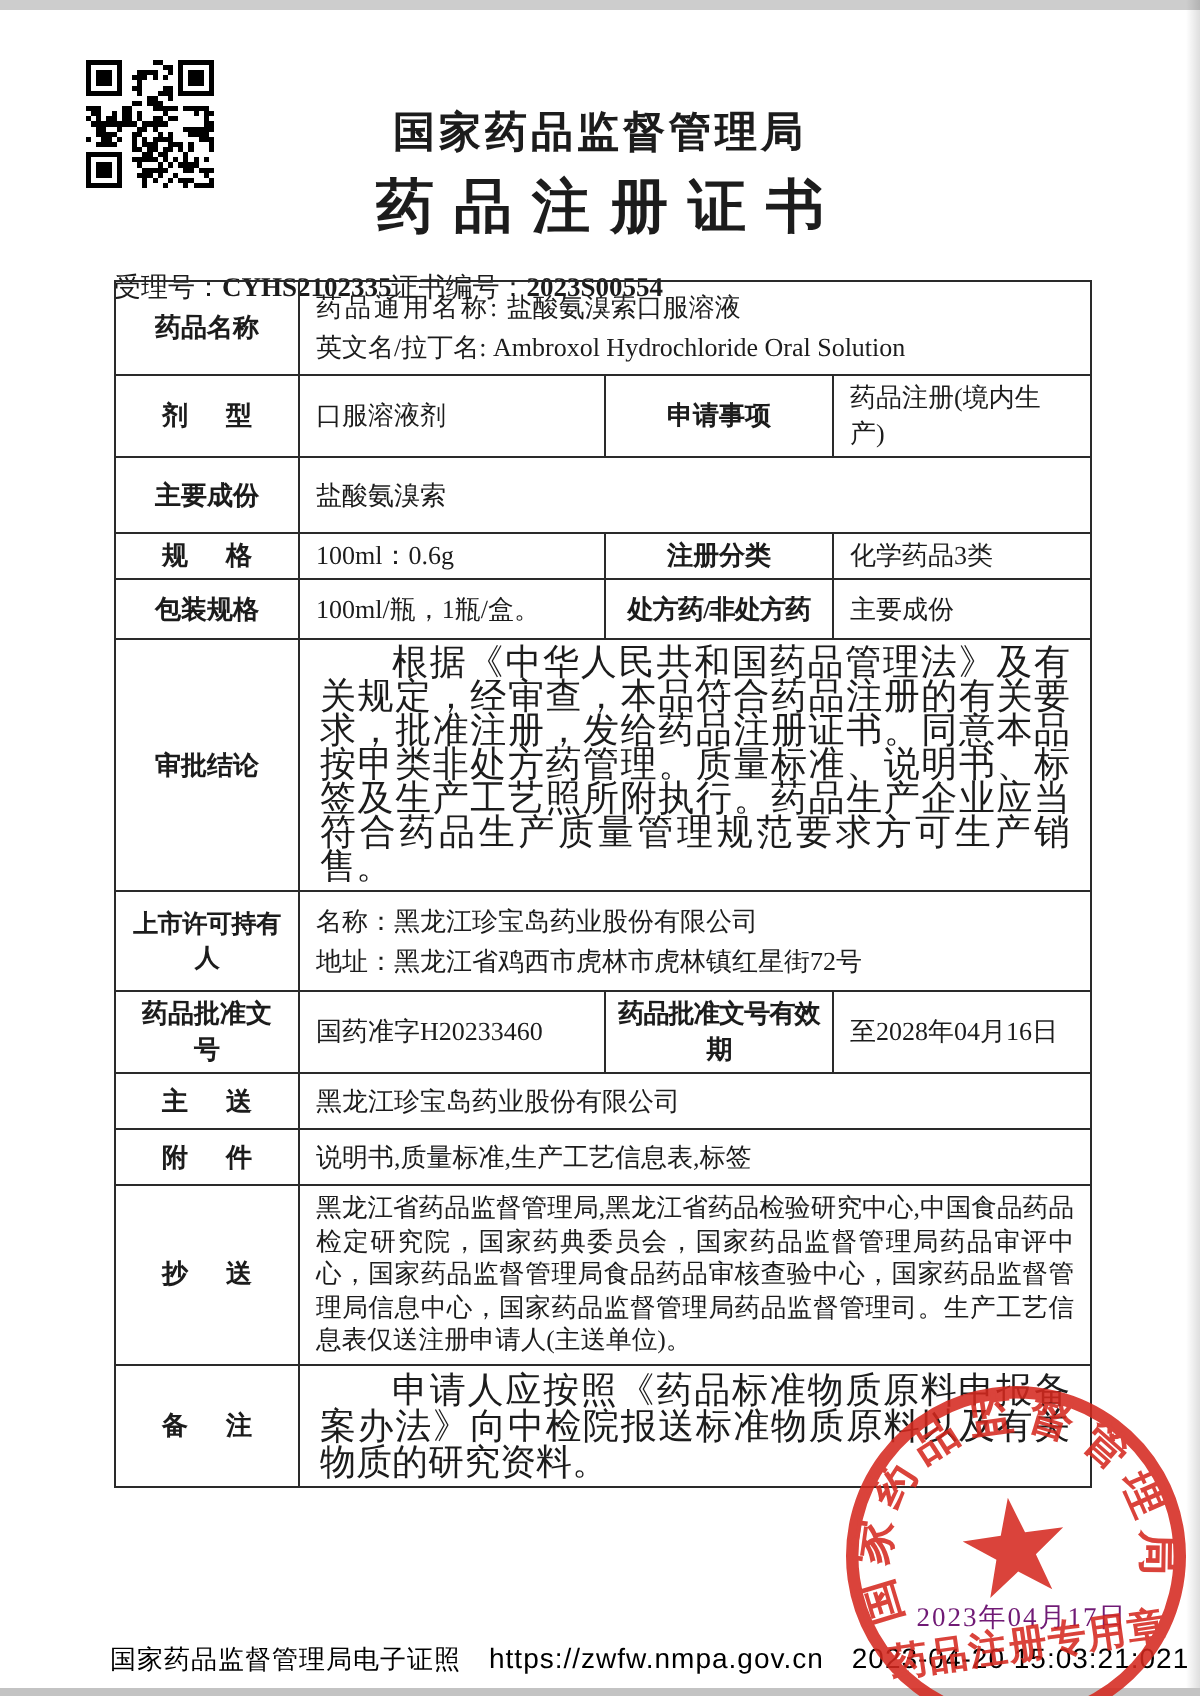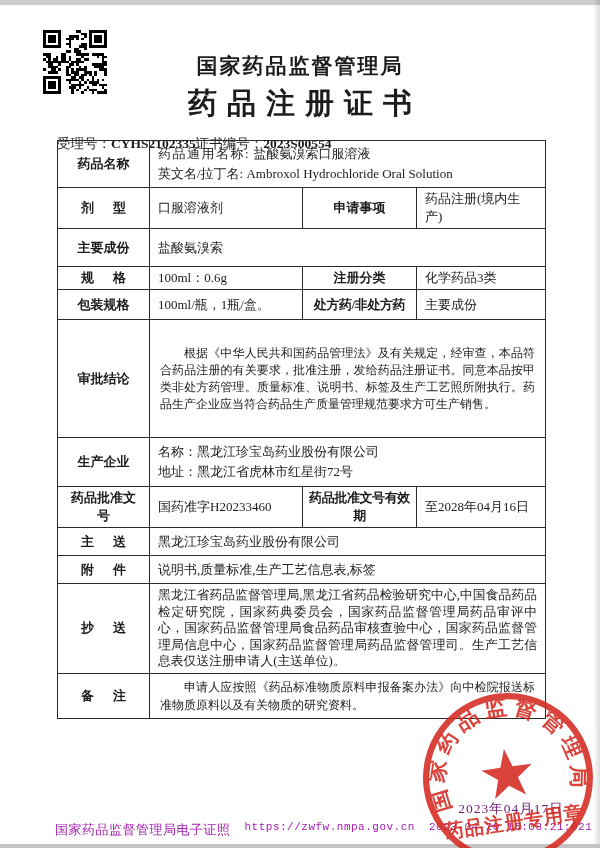--- a/index.html
+++ b/index.html
@@ -30,31 +30,31 @@
   table.cert td{border:1.6px solid #2a2a2a;padding:2px 8px;font-size:13px;
     vertical-align:middle;overflow:hidden}
   td.lbl{font-weight:bold;text-align:center;font-size:14px;padding:2px 3px}
   td.lbl.sm{font-size:11.5px;letter-spacing:-.3px}
   td.lbl.md{font-size:12.5px;letter-spacing:-.2px}
   td.lbl.mid{font-size:13px;letter-spacing:-.4px;padding:2px 1px}
   td.j2 div{ text-align:justify;text-align-last:justify;padding:0 15px}
   .bold{font-weight:normal}
   .flabel{letter-spacing:1.5px}
   .two-line{line-height:20px}
-  .para{ text-align:justify;text-indent:2em;line-height:17px;font-size:12px;padding:1px 2px}
+  .para{ text-align:justify;text-indent:2em;line-height:17px;font-size:18px;padding:1px 2px}
   .cc-para{ text-align:justify;line-height:16.5px;font-size:12.8px;padding:1px 0}
 
   .stamp{position:absolute;left:419px;top:689px;width:178px;height:178px;
     transform:rotate(-8deg);opacity:.87;z-index:3;pointer-events:none}
   .stamp-date{position:absolute;left:436px;top:800px;width:150px;text-align:center;
     font-size:13.5px;letter-spacing:1px;color:#701a75;z-index:2}
 
   .footer{position:absolute;left:55px;top:821px;width:545px;
-    font-size:13px;color:#a21caf;letter-spacing:.5px;display:flex;gap:14px;white-space:nowrap}
-  .footer .mono{font-family:Liberation Mono, monospace;font-size:11px}
+    font-size:13px;color:#000000;letter-spacing:.5px;display:flex;gap:14px;white-space:nowrap}
+  .footer .mono{font-family:Liberation Sans, sans-serif;font-size:14px}
 </style>
 </head>
 <body>
 
 <div class="edge-top"></div>
 <div class="edge-right"></div>
 <div class="edge-bottom"></div>
 
 <div class="qr"><svg viewBox="0 0 25 25" width="100%" height="100%" fill="#000" shape-rendering="crispEdges">
       <rect x="13" y="0" width="1" height="1"></rect>
@@ -311,25 +311,25 @@
     <td>100ml/瓶，1瓶/盒。</td>
     <td class="lbl mid">处方药/非处方药</td>
     <td>主要成份</td>
   </tr>
   <tr style="height:118px">
     <td class="lbl">审批结论</td>
     <td colspan="3">
           <div class="para">根据《中华人民共和国药品管理法》及有关规定，经审查，本品符合药品注册的有关要求，批准注册，发给药品注册证书。同意本品按甲类非处方药管理。质量标准、说明书、标签及生产工艺照所附执行。药品生产企业应当符合药品生产质量管理规范要求方可生产销售。</div>
         </td>
   </tr>
-  <tr style="height:49px">
-    <td class="lbl">生产企业</td>
+  <tr style="height:50px">
+    <td class="lbl md">上市许可持有人</td>
     <td colspan="3" class="two-line">
       <div><span>名称：</span><span>黑龙江珍宝岛药业股份有限公司</span></div>
-      <div><span>地址：</span><span>黑龙江省虎林市红星街72号</span></div>
+      <div><span>地址：</span><span>黑龙江省鸡西市虎林市虎林镇红星街72号</span></div>
     </td>
   </tr>
   <tr style="height:30px">
     <td class="lbl">药品批准文号</td>
     <td class="bold">国药准字H20233460</td>
     <td class="lbl mid">药品批准文号有效期</td>
     <td>至2028年04月16日</td>
   </tr>
   <tr style="height:28px">
     <td class="lbl j2">

